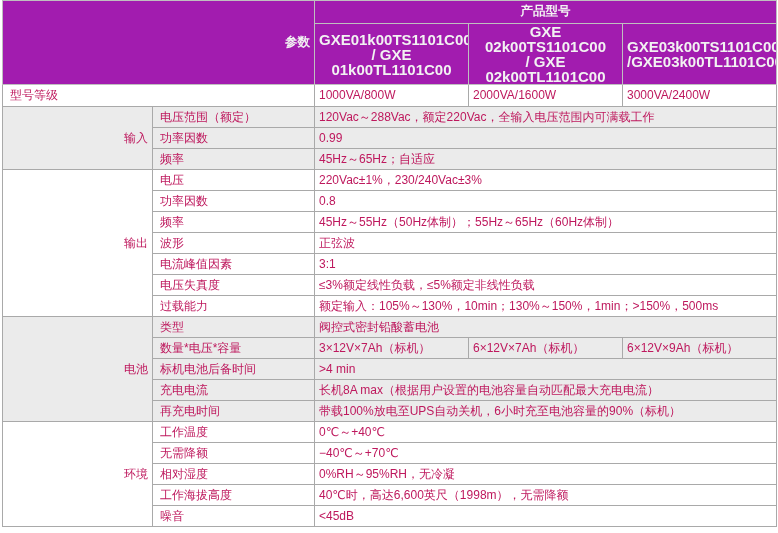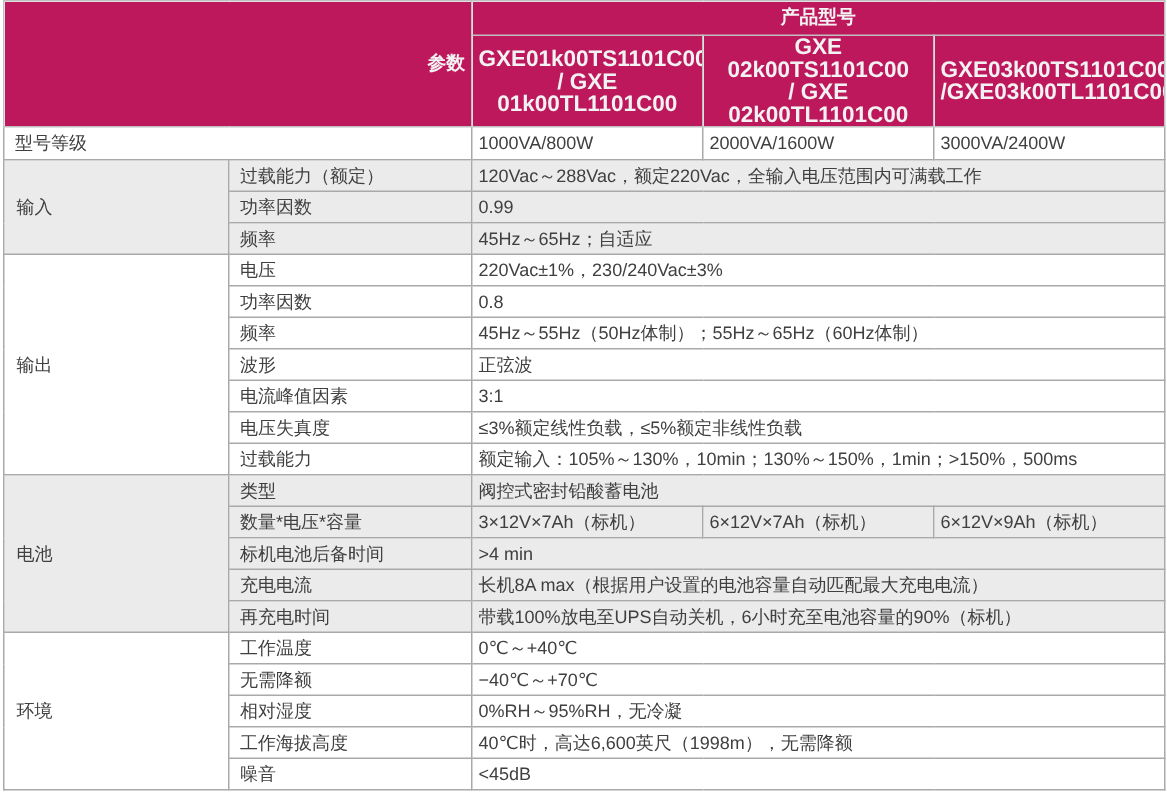--- a/index.html
+++ b/index.html
@@ -11,36 +11,36 @@
   }
   table.spec {
     border-collapse:collapse; table-layout:fixed;
     width:774px; margin-left:2px;
   }
   col.c-section { width:150px; }
   col.c-param   { width:162px; }
   col.c-model   { width:154px; }
   th, td {
     border:1px solid #A9A9A9;
-    font-size:12px; color:#404040;
+    font-size:12px; color:#be185d;
     padding:0 4px; overflow:hidden;
     line-height:1.25;
   }
   thead th {
-    background:#be185d; color:#F2F2F2;
+    background:#a21caf; color:#F2F2F2;
     border:1px solid #BFBFBF; font-weight:bold;
   }
   th.param-h { text-align:right; padding-left:8px; font-size:12.5px; }
   th.model-h { height:22px; text-align:center; font-size:12.5px; }
   th.model-name { height:36px; text-align:center; font-size:15px; line-height:15px; font-weight:bold; }
   tbody tr { height:21px; }
   tr.rating-row { height:22px; }
   td.val { text-align:left; }
   td.label { text-align:left; padding-left:7px; }
-  td.section-cell { text-align:left; padding-left:8px; vertical-align:middle;font-family:Liberation Serif, serif; }
+  td.section-cell { text-align:right; padding-left:8px; vertical-align:middle;font-family:Liberation Serif, serif; }
   tr.shaded td { background:#EBEBEB; }
 </style>
 </head>
 <body>
 
 <div class="page">
   <table class="spec">
     <colgroup>
       <col class="c-section">
         <col class="c-param">
@@ -70,21 +70,21 @@
     </thead>
     <tbody>
         <tr class="rating-row">
           <td class="label" colspan="2">型号等级</td>
           <td class="val">1000VA/800W</td>
           <td class="val">2000VA/1600W</td>
           <td class="val">3000VA/2400W</td>
         </tr>
         <tr class="shaded">
           <td class="section-cell" rowspan="3">输入</td>
-          <td class="label">过载能力（额定）</td>
+          <td class="label">电压范围（额定）</td>
           <td class="val" colspan="3">120Vac～288Vac，额定220Vac，全输入电压范围内可满载工作</td>
         </tr>
         <tr class="shaded">
           <td class="label">功率因数</td>
           <td class="val" colspan="3">0.99</td>
         </tr>
         <tr class="shaded">
           <td class="label">频率</td>
           <td class="val" colspan="3">45Hz～65Hz；自适应</td>
         </tr>

